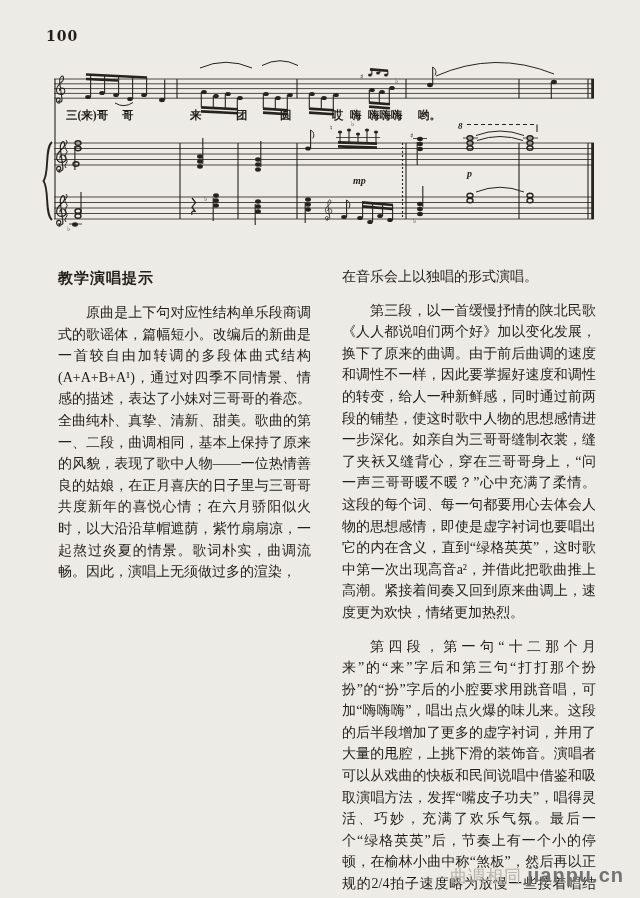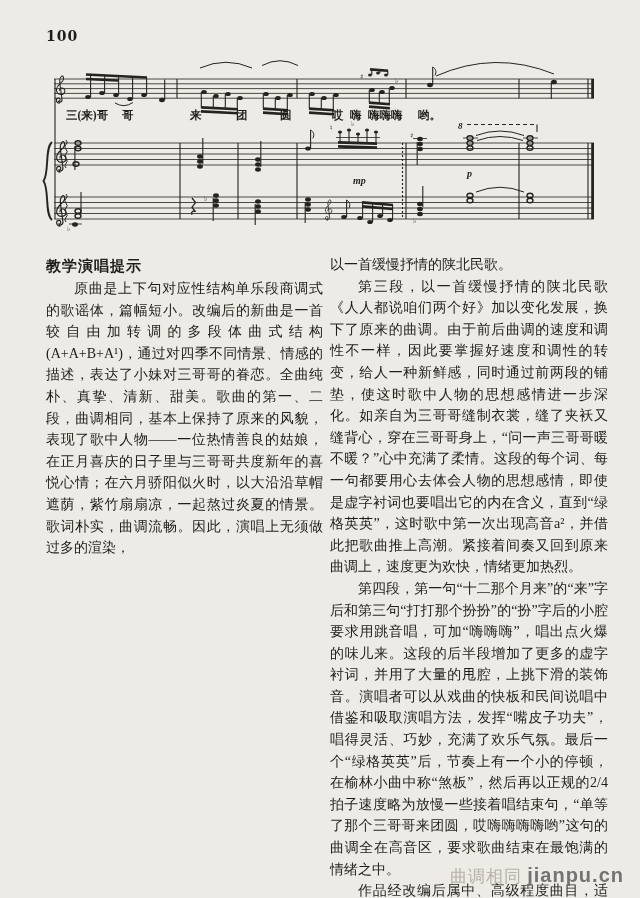--- a/index.html
+++ b/index.html
@@ -12,21 +12,21 @@
   .page-number{
     position:absolute;left:46px;top:28px;
     font-family:"DejaVu Serif",serif;font-weight:bold;font-size:14px;
     letter-spacing:1px;
   }
   .score-wrap{position:absolute;left:40px;top:52px;width:566px;height:206px;}
   .score-wrap svg{display:block;}
   .col{position:absolute;top:254px;font-size:14px;line-height:21.6px;text-align:justify;}
   .col-left{left:46px;width:277px;}
   .col-right{left:330px;width:278px;}
-  .col p{margin:0;}
+  .col p{margin:12px;}
   .col p.indent{text-indent:2em;}
   .article-heading{
     font-family:"Liberation Sans","DejaVu Sans",sans-serif;
     font-weight:bold;font-size:15px;line-height:24px;margin:0 0 2px 0;
     letter-spacing:1px;
   }
   .watermark{
     position:absolute;right:16px;bottom:10px;
     font-size:17px;letter-spacing:1px;
     color:#b7b2aa;
@@ -295,21 +295,21 @@
   </g>
 </svg>
 </div>
 
 <div class="col col-left">
   <p class="article-heading">教学演唱提示</p>
   <p class="indent">原曲是上下句对应性结构单乐段商调式的歌谣体，篇幅短小。改编后的新曲是一首较自由加转调的多段体曲式结构(A+A+B+A¹)，通过对四季不同情景、情感的描述，表达了小妹对三哥哥的眷恋。全曲纯朴、真挚、清新、甜美。歌曲的第一、二段，曲调相同，基本上保持了原来的风貌，表现了歌中人物——一位热情善良的姑娘，在正月喜庆的日子里与三哥哥共度新年的喜悦心情；在六月骄阳似火时，以大沿沿草帽遮荫，紫竹扇扇凉，一起熬过炎夏的情景。歌词朴实，曲调流畅。因此，演唱上无须做过多的渲染，</p>
 </div>
 
 <div class="col col-right">
-  <p>以一首缓慢抒情的陕北民歌。</p>
+  <p>在音乐会上以独唱的形式演唱。</p>
   <p class="indent">第三段，以一首缓慢抒情的陕北民歌《人人都说咱们两个好》加以变化发展，换下了原来的曲调。由于前后曲调的速度和调性不一样，因此要掌握好速度和调性的转变，给人一种新鲜感，同时通过前两段的铺垫，使这时歌中人物的思想感情进一步深化。如亲自为三哥哥缝制衣裳，缝了夹袄又缝背心，穿在三哥哥身上，“问一声三哥哥暖不暖？”心中充满了柔情。这段的每个词、每一句都要用心去体会人物的思想感情，即使是虚字衬词也要唱出它的内在含义，直到“绿格英英”，这时歌中第一次出现高音a²，并借此把歌曲推上高潮。紧接着间奏又回到原来曲调上，速度更为欢快，情绪更加热烈。</p>
   <p class="indent">第四段，第一句“十二那个月来”的“来”字后和第三句“打打那个扮扮”的“扮”字后的小腔要求用跳音唱，可加“嗨嗨嗨”，唱出点火爆的味儿来。这段的后半段增加了更多的虚字衬词，并用了大量的甩腔，上挑下滑的装饰音。演唱者可以从戏曲的快板和民间说唱中借鉴和吸取演唱方法，发挥“嘴皮子功夫”，唱得灵活、巧妙，充满了欢乐气氛。最后一个“绿格英英”后，节奏上有一个小的停顿，在榆林小曲中称“煞板”，然后再以正规的2/4拍子速度略为放慢一些接着唱结束句，“单等了那个三哥哥来团圆，哎嗨嗨嗨嗨哟”这句的曲调全在高音区，要求歌曲结束在最饱满的情绪之中。</p>
   <p class="indent">作品经改编后属中、高级程度曲目，适合中、高年级学生演唱。</p>
 
 </div>
 
 <div class="watermark">
   <span class="wm-name">曲调相同</span>
   <span class="wm-url">jianpu.cn</span>
 </div>

